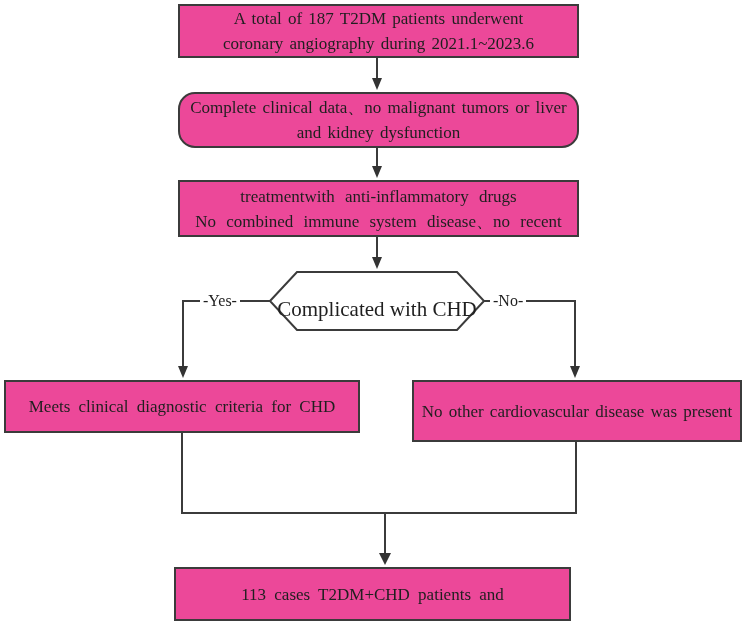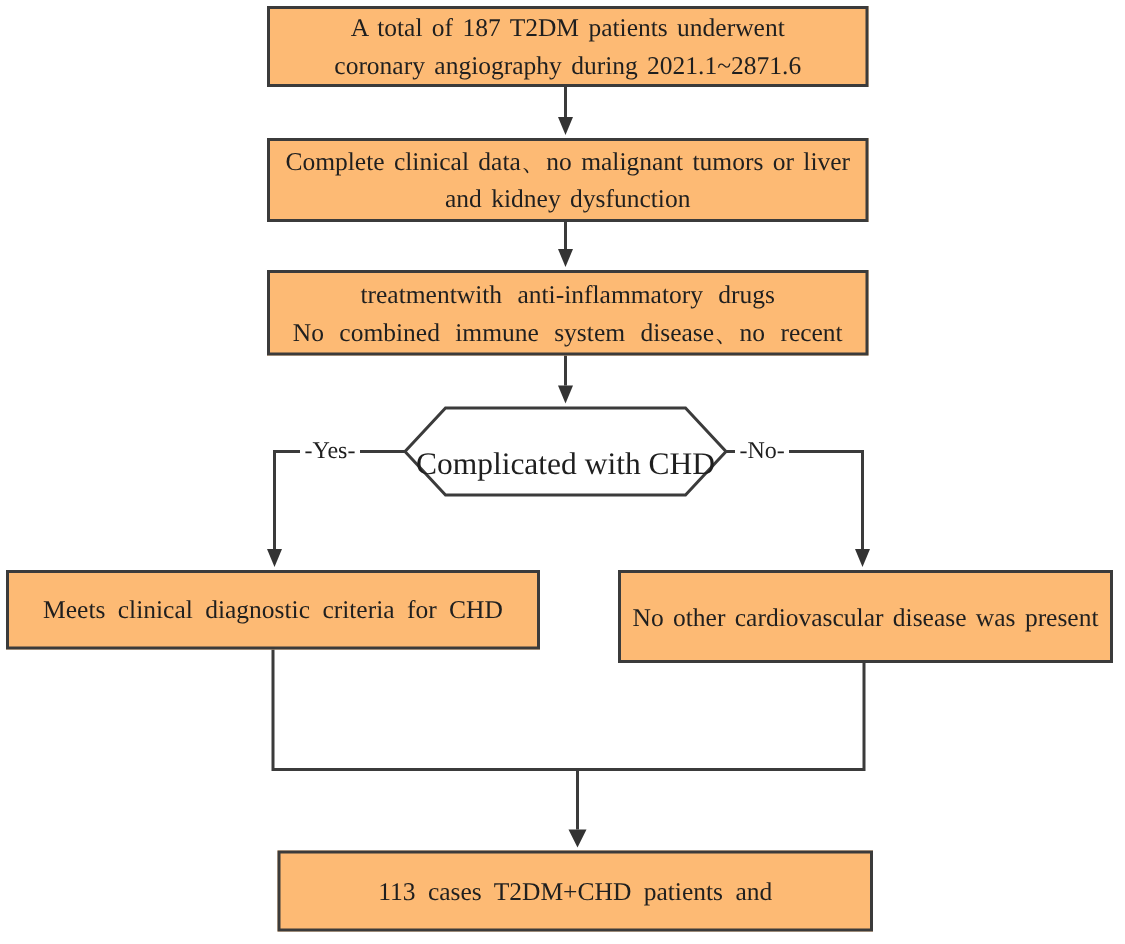--- a/index.html
+++ b/index.html
@@ -3,30 +3,30 @@
 <meta charset="utf-8">
 <style>
   html,body{margin:0;padding:0;background:#ffffff;}
   .canvas{
     position:relative;width:750px;height:629px;background:#ffffff;overflow:hidden;
     font-family:"Liberation Serif","DejaVu Serif",serif;color:#1f1f1f;
   }
   .wires{position:absolute;left:0;top:0;z-index:1;}
   .node{
     position:absolute;z-index:2;box-sizing:border-box;
-    border:2px solid #3b3b3b;background:#fdba74;
+    border:2px solid #3b3b3b;background:#ec4899;
     display:flex;flex-direction:column;justify-content:center;align-items:center;
     text-align:center;font-size:17px;line-height:25px;word-spacing:2px;
   }
   #node-enrollment{left:178px;top:4px;width:401px;height:54px;}
-  #node-inclusion{left:178px;top:92px;width:401px;height:56px;}
+  #node-inclusion{left:178px;top:92px;width:401px;height:56px;border-radius:17px;}
   #node-exclusion{left:178px;top:180px;width:401px;height:57px;word-spacing:6px;}
   #node-yes-outcome{left:4px;top:380px;width:356px;height:53px;word-spacing:4px;}
   #node-no-outcome{left:412px;top:380px;width:330px;height:62px;}
-  #node-result{left:185px;top:567px;width:397px;height:54px;word-spacing:4px;}
+  #node-result{left:174px;top:567px;width:397px;height:54px;word-spacing:4px;}
   .hex-label{
     position:absolute;z-index:2;left:270px;top:272px;width:214px;height:75px;
     display:flex;justify-content:center;align-items:center;
     font-size:21px;background:transparent;
   }
   .edge-label{
     position:absolute;z-index:3;font-size:16px;line-height:19px;
     background:#ffffff;padding:0 3px;
   }
   #label-yes{left:200px;top:291px;}
@@ -57,21 +57,21 @@
     <polygon points="575,378 570,366 580,366" fill="#333333"></polygon>
 
     <path d="M182 433 L182 513 L576 513 L576 433" stroke="#3b3b3b" stroke-width="2" fill="none"></path>
 
     <path d="M385 513 L385 553" stroke="#3b3b3b" stroke-width="2" fill="none"></path>
     <polygon points="385,565 379,553 391,553" fill="#333333"></polygon>
   </svg>
 
   <div class="node" id="node-enrollment">
     <div>A total of 187 T2DM patients underwent</div>
-    <div>coronary angiography during 2021.1~2871.6</div>
+    <div>coronary angiography during 2021.1~2023.6</div>
   </div>
 
   <div class="node" id="node-inclusion">
     <div>Complete clinical data、no malignant tumors or liver</div>
     <div>and kidney dysfunction</div>
   </div>
 
   <div class="node" id="node-exclusion">
     <div>treatmentwith anti-inflammatory drugs</div>
     <div>No combined immune system disease、no recent</div>

